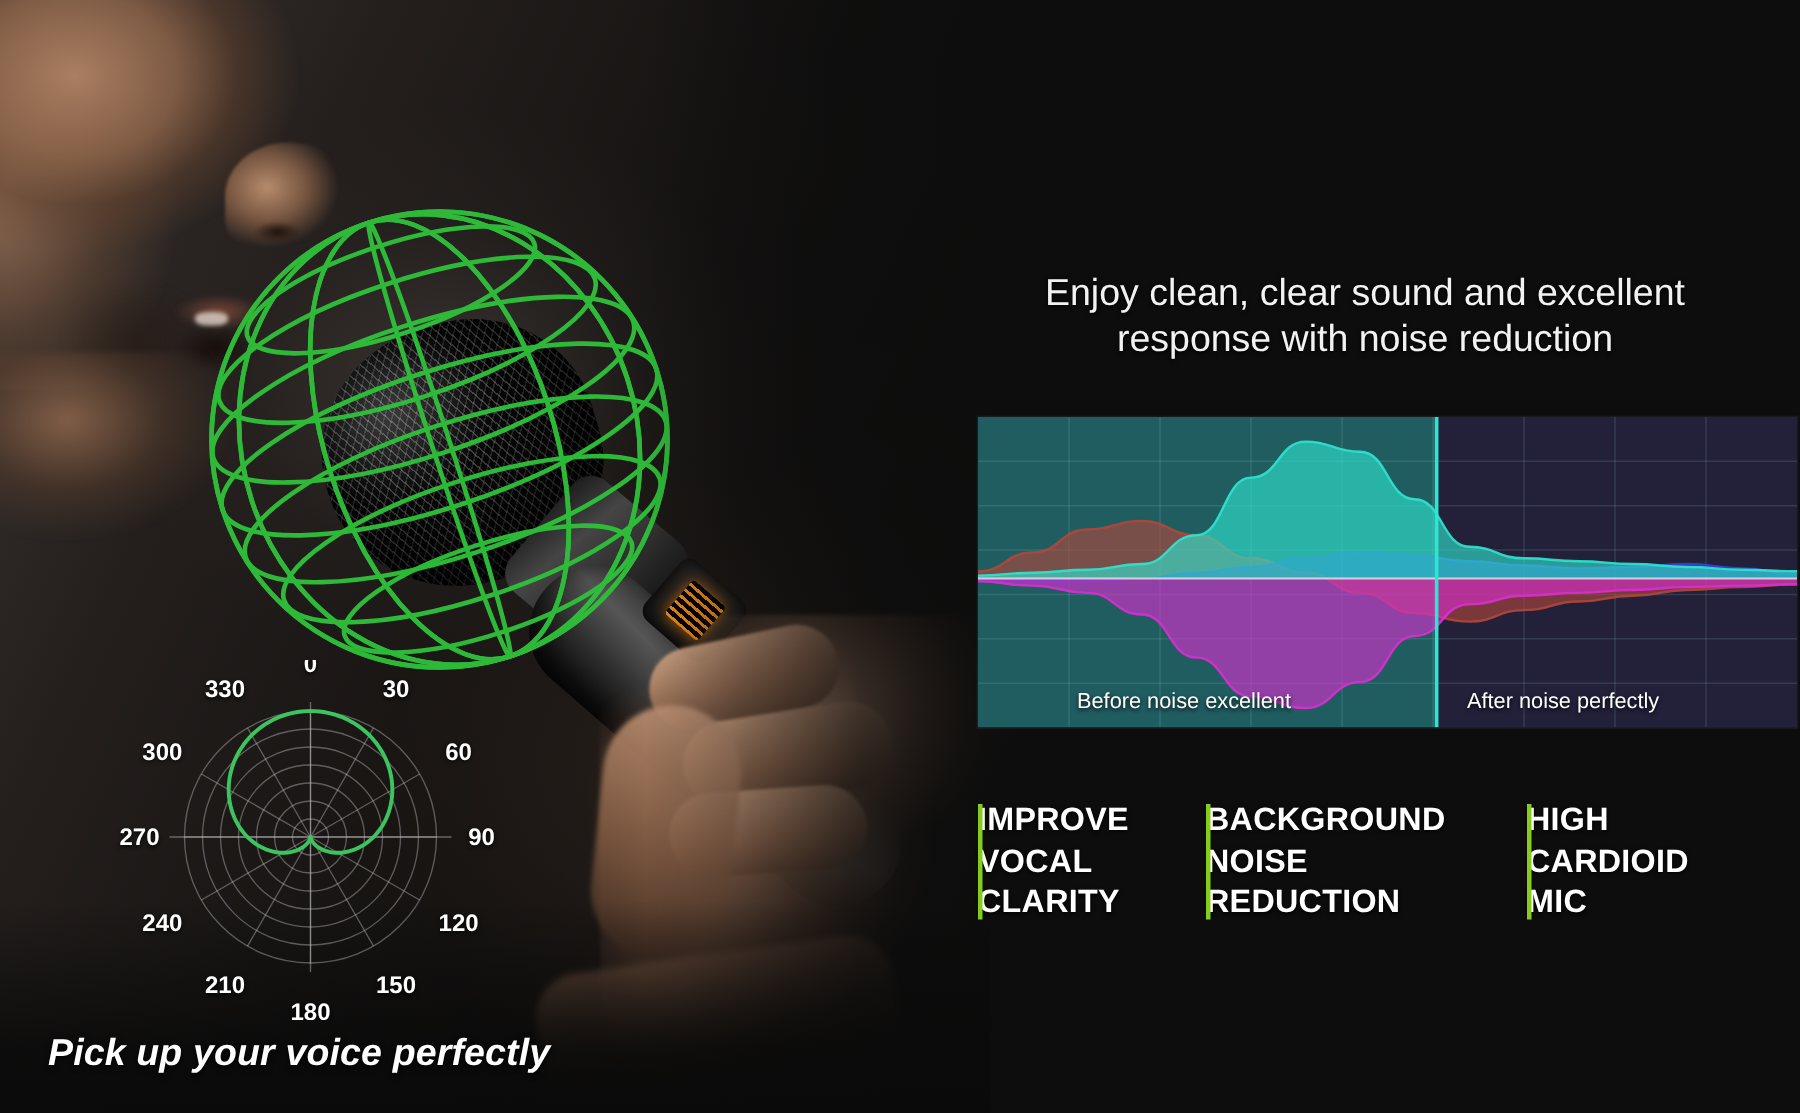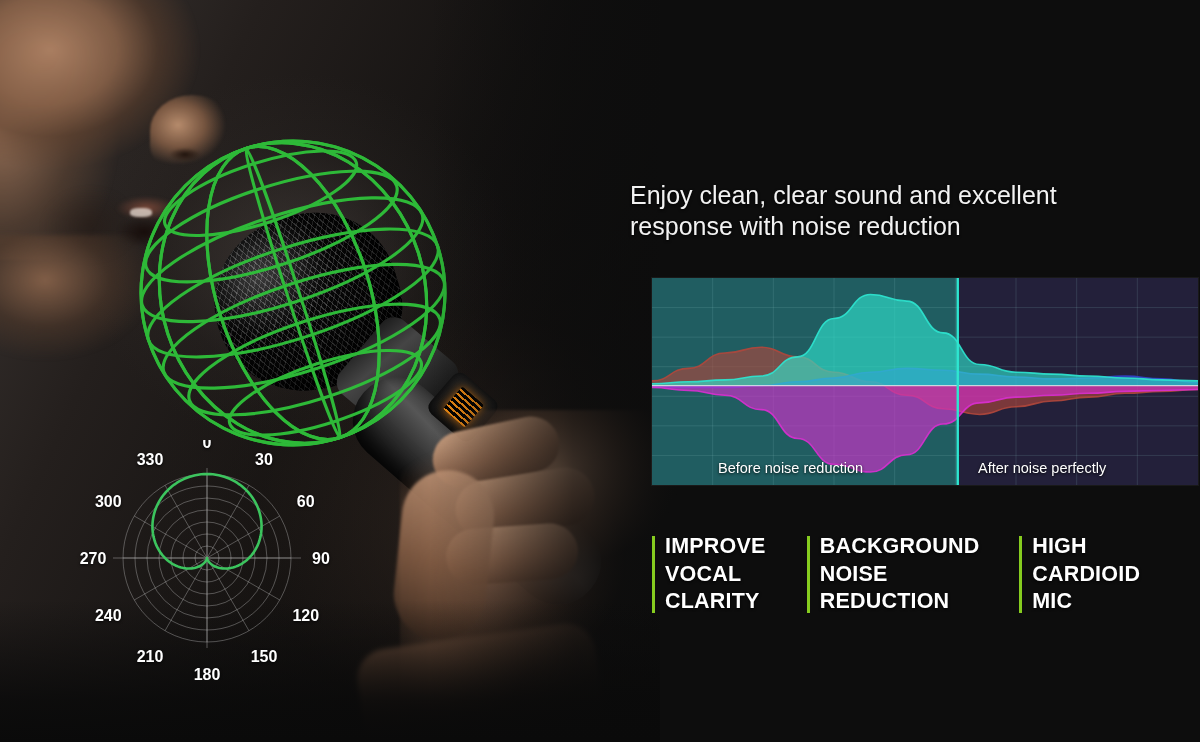--- a/index.html
+++ b/index.html
@@ -164,21 +164,21 @@
   .headline{
     position:absolute;left:0;top:78px;width:558px;
     text-align:center;
     font-size:35px;font-weight:700;line-height:1.07;
     color:#86cc1f;
     letter-spacing:.4px;
     text-shadow:1px 1px 0 rgba(255,255,255,.45), 2px 2px 3px rgba(0,0,0,.9);
   }
   .subhead{
     position:absolute;left:0;top:180px;width:560px;
-    text-align:left;
+    text-align:center;
     font-size:25px;font-weight:400;line-height:1.22;
     color:#f2f2f2;
     text-shadow:0 1px 3px rgba(0,0,0,.9);
   }
 
   
   .wave-panel{
     position:absolute;left:22px;top:278px;width:546px;height:207px;
     overflow:hidden;
     background:#23203a;
@@ -193,21 +193,21 @@
   .cap-before{left:66px;}
   .cap-after{left:326px;}
 
   
   .features{
     position:absolute;left:22px;top:533px;width:548px;
     display:flex;
   }
   .feature{
     position:relative;
-    padding-left:13px;
+    padding-left:0;
     font-size:21.5px;font-weight:700;line-height:1.28;
     color:#ffffff;letter-spacing:.2px;
     text-shadow:0 1px 3px rgba(0,0,0,.95);
     white-space:pre-line;
   }
   .feature::before{
     content:"";position:absolute;left:0;top:3px;bottom:3px;width:3px;
     background:#86cc1f;
   }
   .feat-0{width:152px;}
@@ -299,20 +299,21 @@
           <text x="209" y="222.226896031426" fill="#ffffff" font-size="16" font-weight="bold" text-anchor="middle" font-family="&quot;Liberation Sans&quot;, sans-serif" style="text-shadow: rgba(0, 0, 0, 0.9) 0px 1px 3px;">150</text>
           <text x="152" y="240" fill="#ffffff" font-size="16" font-weight="bold" text-anchor="middle" font-family="&quot;Liberation Sans&quot;, sans-serif" style="text-shadow: rgba(0, 0, 0, 0.9) 0px 1px 3px;">180</text>
           <text x="95.00000000000003" y="222.226896031426" fill="#ffffff" font-size="16" font-weight="bold" text-anchor="middle" font-family="&quot;Liberation Sans&quot;, sans-serif" style="text-shadow: rgba(0, 0, 0, 0.9) 0px 1px 3px;">210</text>
           <text x="53.27310396857399" y="180.5" fill="#ffffff" font-size="16" font-weight="bold" text-anchor="middle" font-family="&quot;Liberation Sans&quot;, sans-serif" style="text-shadow: rgba(0, 0, 0, 0.9) 0px 1px 3px;">240</text>
           <text x="38" y="123.50000000000001" fill="#ffffff" font-size="16" font-weight="bold" text-anchor="middle" font-family="&quot;Liberation Sans&quot;, sans-serif" style="text-shadow: rgba(0, 0, 0, 0.9) 0px 1px 3px;">270</text>
           <text x="53.273103968574006" y="66.49999999999999" fill="#ffffff" font-size="16" font-weight="bold" text-anchor="middle" font-family="&quot;Liberation Sans&quot;, sans-serif" style="text-shadow: rgba(0, 0, 0, 0.9) 0px 1px 3px;">300</text>
           <text x="94.99999999999994" y="24.77310396857402" fill="#ffffff" font-size="16" font-weight="bold" text-anchor="middle" font-family="&quot;Liberation Sans&quot;, sans-serif" style="text-shadow: rgba(0, 0, 0, 0.9) 0px 1px 3px;">330</text>
         </svg>
     </div>
 
+    <div class="tagline">Pick up your voice perfectly</div>
   </div>
 
   <div class="right">
 
 
     <div class="subhead">
       <div>Enjoy clean, clear sound and excellent</div>
       <div>response with noise reduction</div>
     </div>
 
@@ -338,21 +339,21 @@
           <path d="M0 102.84 C18.2 102.84 18.2 90.36 36.4 90.36 C54.599999999999994 90.36 54.599999999999994 75 72.8 75 C91 75 91 69.24 109.19999999999999 69.24 C127.39999999999999 69.24 127.39999999999999 78.84 145.6 78.84 C163.8 78.84 163.8 94.2 182 94.2 C200.2 94.2 200.2 103.8 218.39999999999998 103.8 C236.59999999999997 103.8 236.59999999999997 117.24000000000001 254.79999999999998 117.24000000000001 C273 117.24000000000001 273 130.68 291.2 130.68 C309.4 130.68 309.4 136.44 327.59999999999997 136.44 C345.79999999999995 136.44 345.79999999999995 128.76 364 128.76 C382.2 128.76 382.2 123 400.4 123 C418.59999999999997 123 418.59999999999997 119.16 436.79999999999995 119.16 C455 119.16 455 115.32 473.2 115.32 C491.4 115.32 491.4 113.4 509.59999999999997 113.4 C527.8 113.4 527.8 111.48 546 111.48" fill="none" stroke="#b0473c" opacity="0.9" stroke-width="1.6"></path>
           <path d="M0 108.6 C18.2 108.6 18.2 109.56 36.4 109.56 C54.599999999999994 109.56 54.599999999999994 109.56 72.8 109.56 C91 109.56 91 107.64 109.19999999999999 107.64 C127.39999999999999 107.64 127.39999999999999 103.8 145.6 103.8 C163.8 103.8 163.8 99.96000000000001 182 99.96000000000001 C200.2 99.96000000000001 200.2 94.2 218.39999999999998 94.2 C236.59999999999997 94.2 236.59999999999997 90.36 254.79999999999998 90.36 C273 90.36 273 92.28 291.2 92.28 C309.4 92.28 309.4 96.12 327.59999999999997 96.12 C345.79999999999995 96.12 345.79999999999995 99 364 99 C382.2 99 382.2 100.92 400.4 100.92 C418.59999999999997 100.92 418.59999999999997 99.96000000000001 436.79999999999995 99.96000000000001 C455 99.96000000000001 455 98.03999999999999 473.2 98.03999999999999 C491.4 98.03999999999999 491.4 100.92 509.59999999999997 100.92 C527.8 100.92 527.8 104.76 546 104.76 L546 107.64 L0 107.64 Z" fill="#3344cc" opacity="0.62"></path>
           <path d="M0 108.6 C18.2 108.6 18.2 109.56 36.4 109.56 C54.599999999999994 109.56 54.599999999999994 109.56 72.8 109.56 C91 109.56 91 107.64 109.19999999999999 107.64 C127.39999999999999 107.64 127.39999999999999 103.8 145.6 103.8 C163.8 103.8 163.8 99.96000000000001 182 99.96000000000001 C200.2 99.96000000000001 200.2 94.2 218.39999999999998 94.2 C236.59999999999997 94.2 236.59999999999997 90.36 254.79999999999998 90.36 C273 90.36 273 92.28 291.2 92.28 C309.4 92.28 309.4 96.12 327.59999999999997 96.12 C345.79999999999995 96.12 345.79999999999995 99 364 99 C382.2 99 382.2 100.92 400.4 100.92 C418.59999999999997 100.92 418.59999999999997 99.96000000000001 436.79999999999995 99.96000000000001 C455 99.96000000000001 455 98.03999999999999 473.2 98.03999999999999 C491.4 98.03999999999999 491.4 100.92 509.59999999999997 100.92 C527.8 100.92 527.8 104.76 546 104.76" fill="none" stroke="#3344cc" opacity="0.9" stroke-width="1.6"></path>
           <path d="M0 105.72 C18.2 105.72 18.2 103.8 36.4 103.8 C54.599999999999994 103.8 54.599999999999994 101.88 72.8 101.88 C91 101.88 91 98.03999999999999 109.19999999999999 98.03999999999999 C127.39999999999999 98.03999999999999 127.39999999999999 78.84 145.6 78.84 C163.8 78.84 163.8 40.44000000000001 182 40.44000000000001 C200.2 40.44000000000001 200.2 16.440000000000012 218.39999999999998 16.440000000000012 C236.59999999999997 16.440000000000012 236.59999999999997 23.159999999999997 254.79999999999998 23.159999999999997 C273 23.159999999999997 273 54.839999999999996 291.2 54.839999999999996 C309.4 54.839999999999996 309.4 86.52 327.59999999999997 86.52 C345.79999999999995 86.52 345.79999999999995 94.2 364 94.2 C382.2 94.2 382.2 96.12 400.4 96.12 C418.59999999999997 96.12 418.59999999999997 98.03999999999999 436.79999999999995 98.03999999999999 C455 98.03999999999999 455 99.96000000000001 473.2 99.96000000000001 C491.4 99.96000000000001 491.4 101.88 509.59999999999997 101.88 C527.8 101.88 527.8 102.84 546 102.84 L546 107.64 L0 107.64 Z" fill="#2ee6d0" opacity="0.62"></path>
           <path d="M0 105.72 C18.2 105.72 18.2 103.8 36.4 103.8 C54.599999999999994 103.8 54.599999999999994 101.88 72.8 101.88 C91 101.88 91 98.03999999999999 109.19999999999999 98.03999999999999 C127.39999999999999 98.03999999999999 127.39999999999999 78.84 145.6 78.84 C163.8 78.84 163.8 40.44000000000001 182 40.44000000000001 C200.2 40.44000000000001 200.2 16.440000000000012 218.39999999999998 16.440000000000012 C236.59999999999997 16.440000000000012 236.59999999999997 23.159999999999997 254.79999999999998 23.159999999999997 C273 23.159999999999997 273 54.839999999999996 291.2 54.839999999999996 C309.4 54.839999999999996 309.4 86.52 327.59999999999997 86.52 C345.79999999999995 86.52 345.79999999999995 94.2 364 94.2 C382.2 94.2 382.2 96.12 400.4 96.12 C418.59999999999997 96.12 418.59999999999997 98.03999999999999 436.79999999999995 98.03999999999999 C455 98.03999999999999 455 99.96000000000001 473.2 99.96000000000001 C491.4 99.96000000000001 491.4 101.88 509.59999999999997 101.88 C527.8 101.88 527.8 102.84 546 102.84" fill="none" stroke="#2ee6d0" opacity="0.9" stroke-width="1.6"></path>
           <path d="M0 109.56 C18.2 109.56 18.2 112.44 36.4 112.44 C54.599999999999994 112.44 54.599999999999994 117.24000000000001 72.8 117.24000000000001 C91 117.24000000000001 91 131.64 109.19999999999999 131.64 C127.39999999999999 131.64 127.39999999999999 160.44 145.6 160.44 C163.8 160.44 163.8 186.36 182 186.36 C200.2 186.36 200.2 194.04000000000002 218.39999999999998 194.04000000000002 C236.59999999999997 194.04000000000002 236.59999999999997 176.76 254.79999999999998 176.76 C273 176.76 273 146.04000000000002 291.2 146.04000000000002 C309.4 146.04000000000002 309.4 124.92 327.59999999999997 124.92 C345.79999999999995 124.92 345.79999999999995 119.16 364 119.16 C382.2 119.16 382.2 117.24000000000001 400.4 117.24000000000001 C418.59999999999997 117.24000000000001 418.59999999999997 115.32 436.79999999999995 115.32 C455 115.32 455 113.4 473.2 113.4 C491.4 113.4 491.4 112.44 509.59999999999997 112.44 C527.8 112.44 527.8 111.48 546 111.48 L546 107.64 L0 107.64 Z" fill="#d92fd0" opacity="0.62"></path>
           <path d="M0 109.56 C18.2 109.56 18.2 112.44 36.4 112.44 C54.599999999999994 112.44 54.599999999999994 117.24000000000001 72.8 117.24000000000001 C91 117.24000000000001 91 131.64 109.19999999999999 131.64 C127.39999999999999 131.64 127.39999999999999 160.44 145.6 160.44 C163.8 160.44 163.8 186.36 182 186.36 C200.2 186.36 200.2 194.04000000000002 218.39999999999998 194.04000000000002 C236.59999999999997 194.04000000000002 236.59999999999997 176.76 254.79999999999998 176.76 C273 176.76 273 146.04000000000002 291.2 146.04000000000002 C309.4 146.04000000000002 309.4 124.92 327.59999999999997 124.92 C345.79999999999995 124.92 345.79999999999995 119.16 364 119.16 C382.2 119.16 382.2 117.24000000000001 400.4 117.24000000000001 C418.59999999999997 117.24000000000001 418.59999999999997 115.32 436.79999999999995 115.32 C455 115.32 455 113.4 473.2 113.4 C491.4 113.4 491.4 112.44 509.59999999999997 112.44 C527.8 112.44 527.8 111.48 546 111.48" fill="none" stroke="#d92fd0" opacity="0.9" stroke-width="1.6"></path>
           <line x1="0" y1="107.64" x2="546" y2="107.64" stroke="rgba(235,235,235,0.8)" stroke-width="1.4"></line>
           <line x1="305.76" y1="0" x2="305.76" y2="207" stroke="#2ee6d0" stroke-width="2.4"></line>
         </svg>
-      <div class="wave-caption cap-before">Before noise reduction</div>
+      <div class="wave-caption cap-before">Before noise excellent</div>
       <div class="wave-caption cap-after">After noise perfectly</div>
     </div>
 
     <div class="features">
       <div class="feature feat-0">IMPROVE
 VOCAL
 CLARITY</div>
       <div class="feature feat-1">BACKGROUND
 NOISE
 REDUCTION</div>

